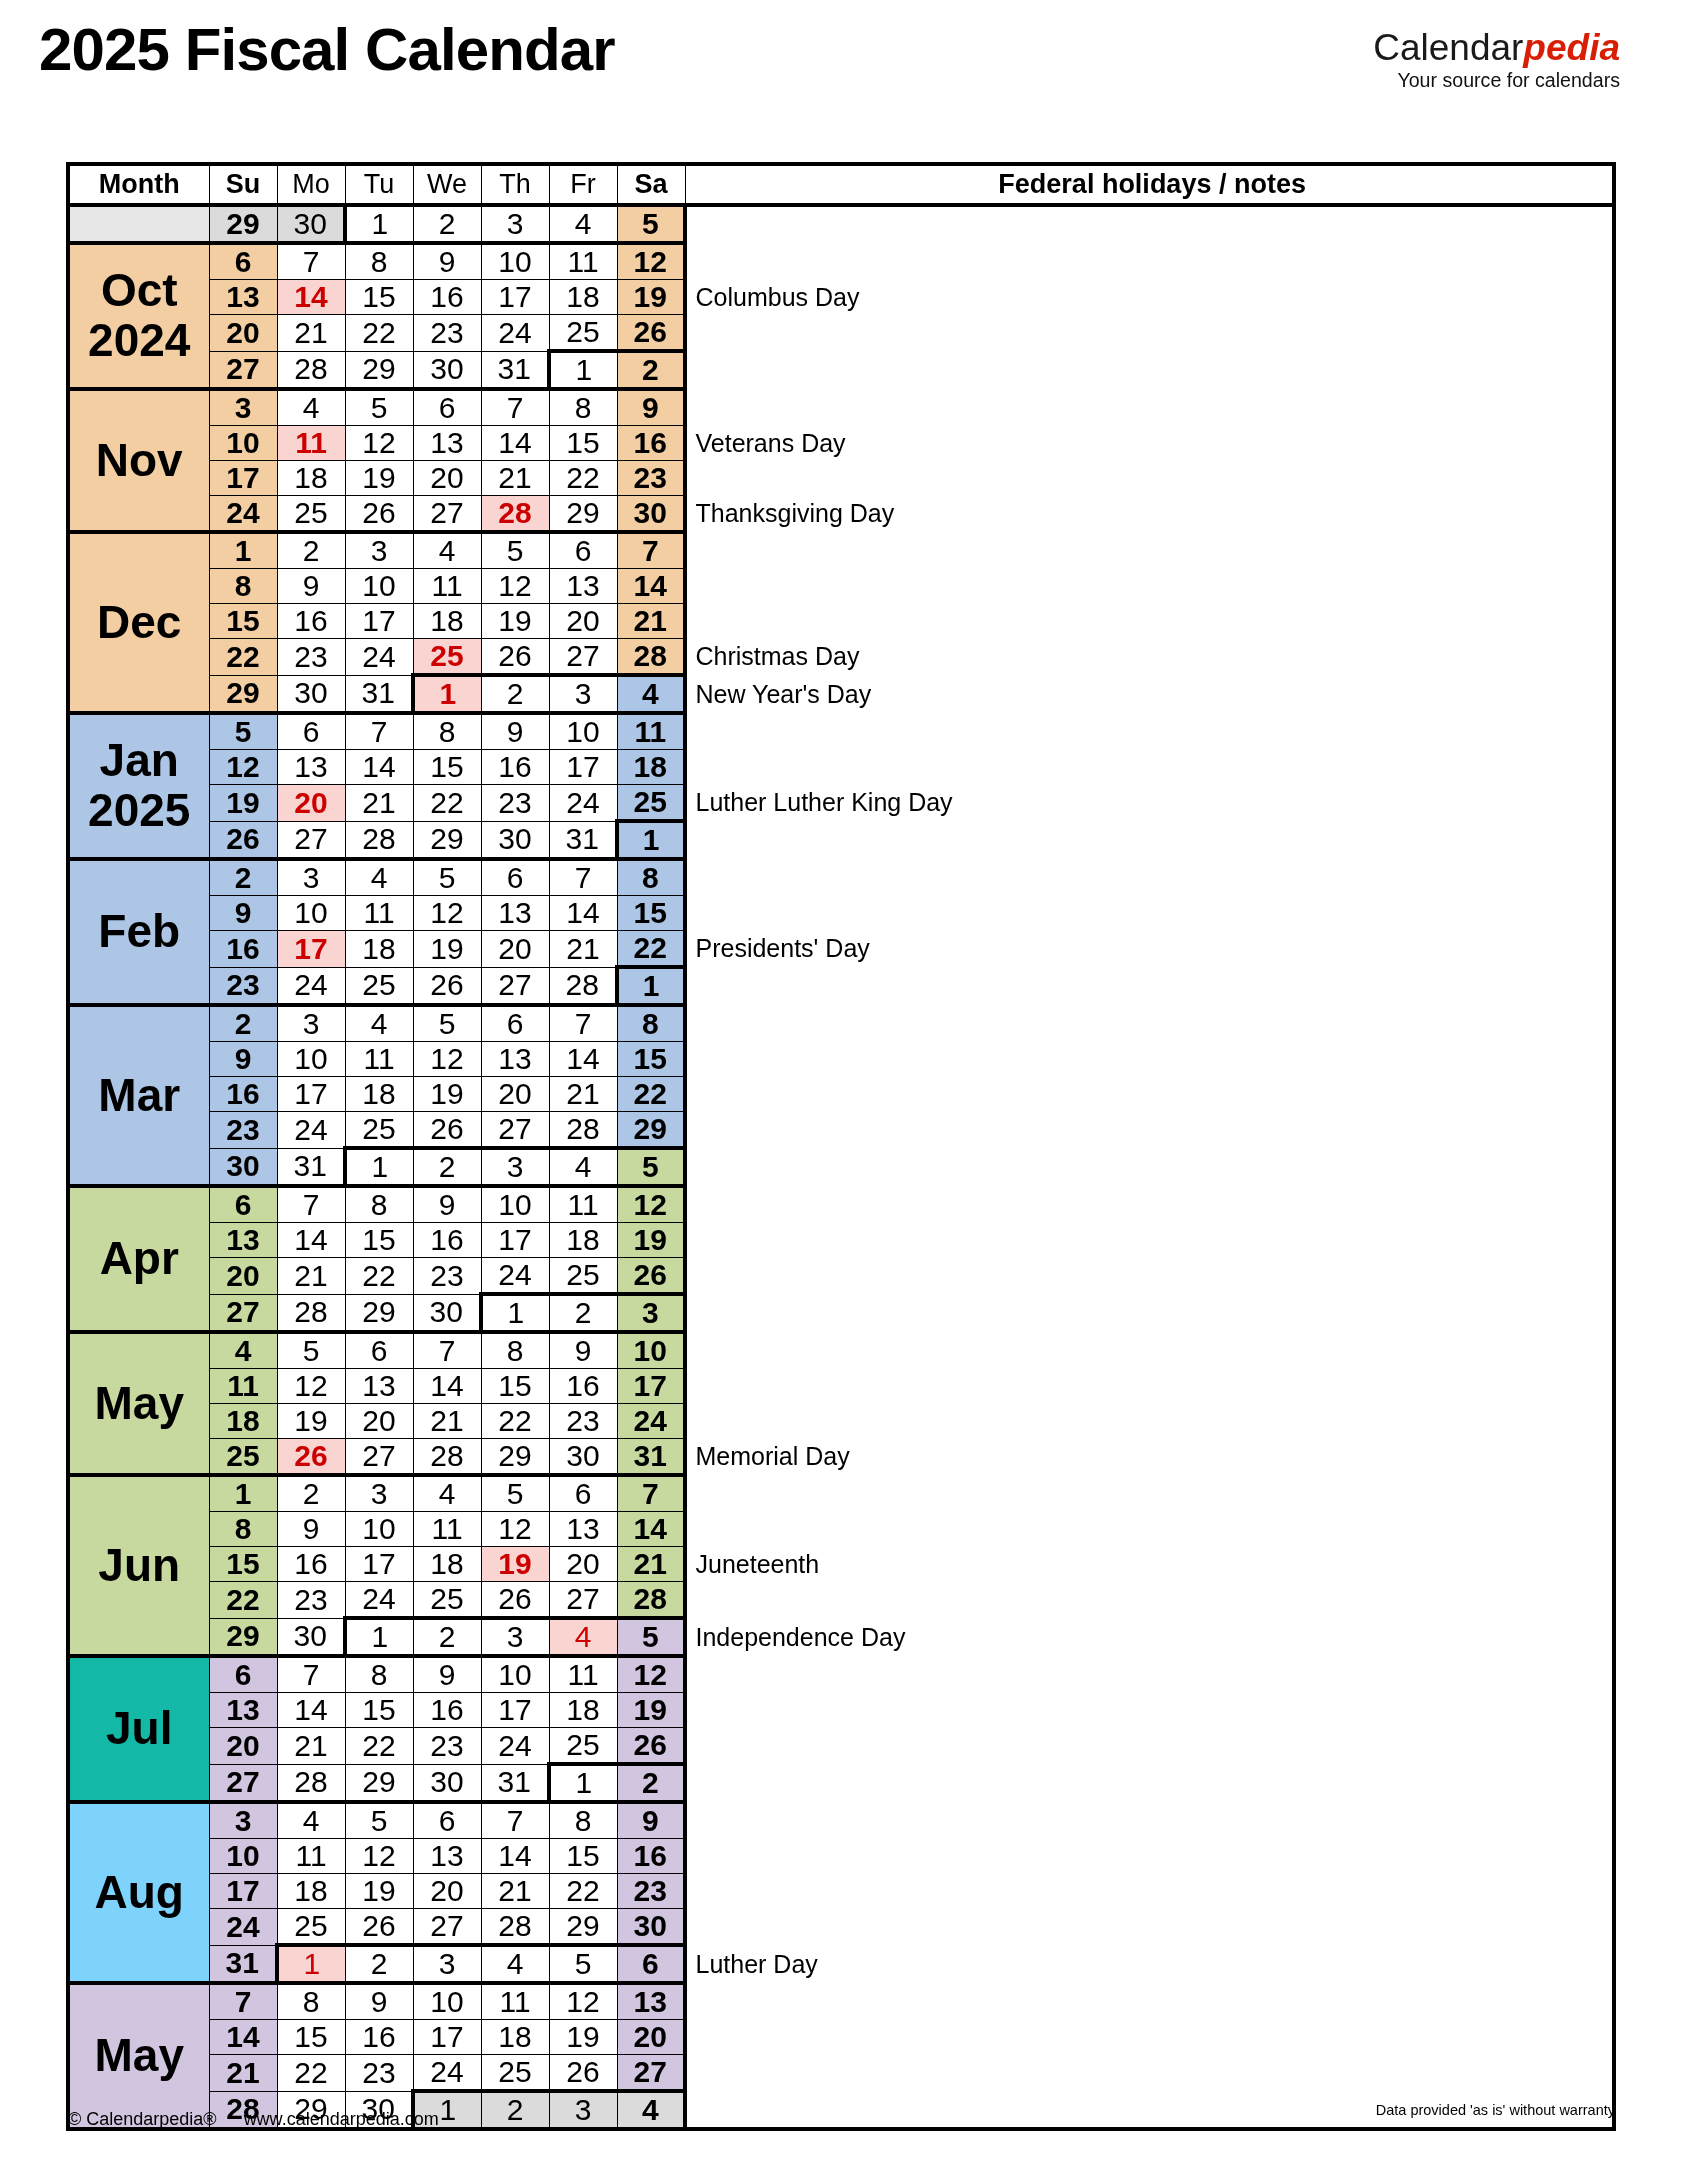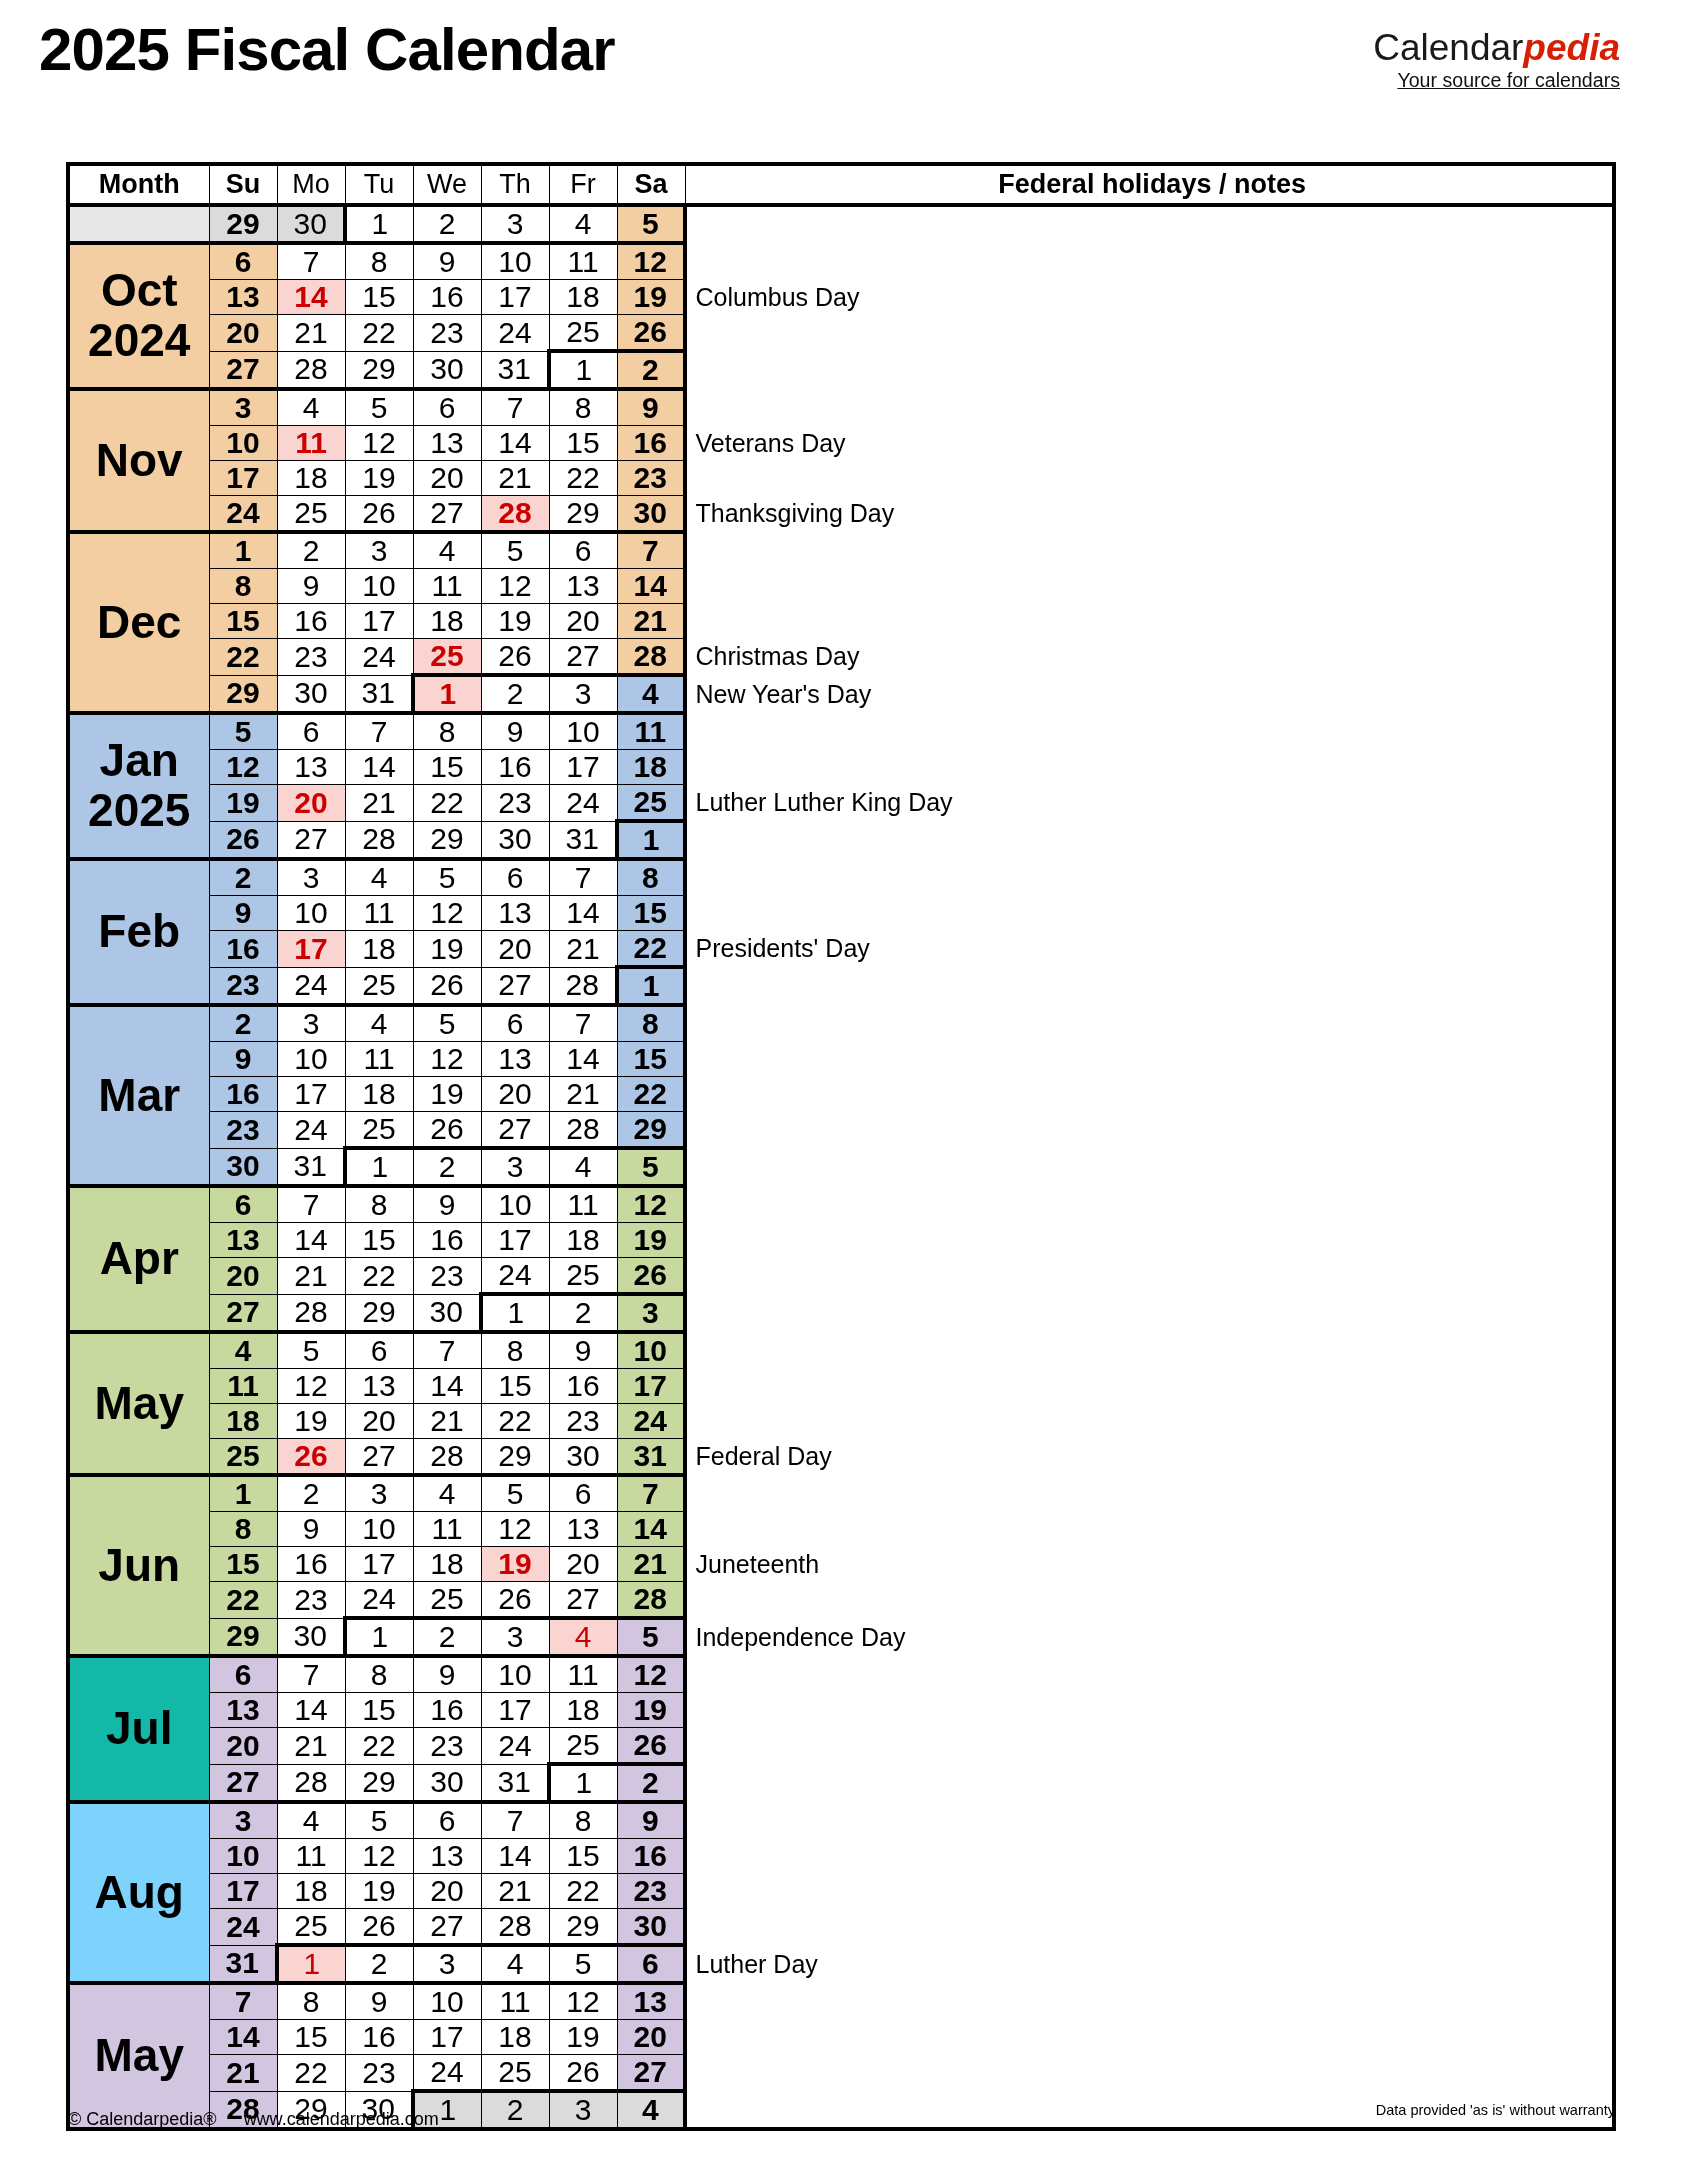--- a/index.html
+++ b/index.html
@@ -3,21 +3,21 @@
 <meta charset="utf-8">
 <style>
   html,body{margin:0;padding:0;background:#fff;}
   body{width:1688px;height:2181px;position:relative;font-family:"Liberation Sans",sans-serif;color:#000;overflow:hidden;}
 
   .title{position:absolute;left:39px;top:15.3px;font-size:60px;font-weight:bold;letter-spacing:-0.9px;white-space:nowrap;}
 
   .logo{position:absolute;right:68px;top:29px;text-align:right;}
   .logo-main{font-size:37px;line-height:1.0;color:#1a1a1a;white-space:nowrap;}
   .logo-red{color:#d81e05;font-weight:bold;font-style:italic;}
-  .logo-tag{font-size:19.6px;margin-top:2.6px;color:#111;white-space:nowrap;text-decoration:underline;}
+  .logo-tag{font-size:19.6px;margin-top:2.6px;color:#111;white-space:nowrap;}
 
   table.cal{position:absolute;left:66px;top:162px;border-collapse:collapse;table-layout:fixed;border:4.3px solid #000;}
   .cal th{border:1.7px solid #000;border-bottom:4.3px solid #000;height:37px;font-size:27px;padding:0;background:#fff;}
   .cal th.light{font-weight:normal;}
   .cal th.notes-h{text-align:center;padding-left:6.8px;}
   .cal td{padding:0;}
   .cal td.day{border:1.7px solid #000;height:34px;text-align:center;font-size:30px;font-weight:normal;line-height:1;}
   .cal td.day.b{font-weight:bold;}
   .cal td.mlabel{border:1.7px solid #000;text-align:center;vertical-align:middle;font-weight:bold;}
   .mlabel .ml-line{font-size:46px;font-weight:bold;line-height:1.08;}
@@ -434,21 +434,21 @@
         <td class="note"></td>
       </tr>
       <tr>
         <td class="day b" style="background: rgb(200, 217, 160);">25</td>
         <td class="day b" style="background: rgb(249, 212, 209); color: rgb(204, 0, 0);">26</td>
         <td class="day">27</td>
         <td class="day">28</td>
         <td class="day">29</td>
         <td class="day">30</td>
         <td class="day b" style="background: rgb(200, 217, 160);">31</td>
-        <td class="note">Federal Day</td>
+        <td class="note">Memorial Day</td>
       </tr>
       <tr>
         <td class="mlabel gt" rowspan="5" style="background: rgb(200, 217, 160);">
           <div class="ml-line">Jun</div>
         </td>
         <td class="day gt b" style="background: rgb(200, 217, 160);">1</td>
         <td class="day gt">2</td>
         <td class="day gt">3</td>
         <td class="day gt">4</td>
         <td class="day gt">5</td>

